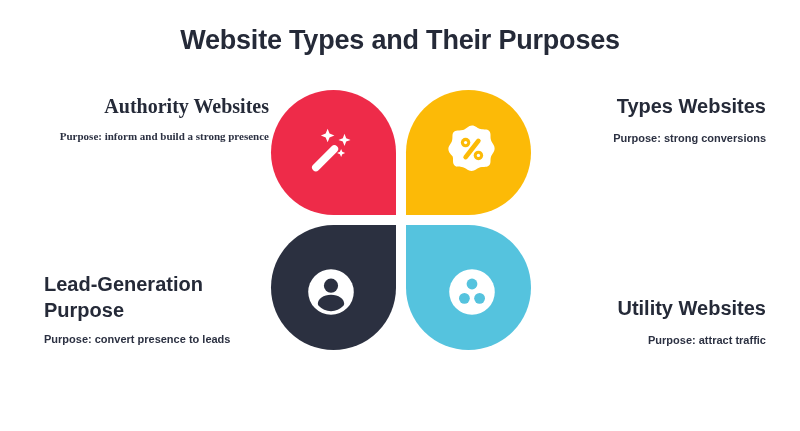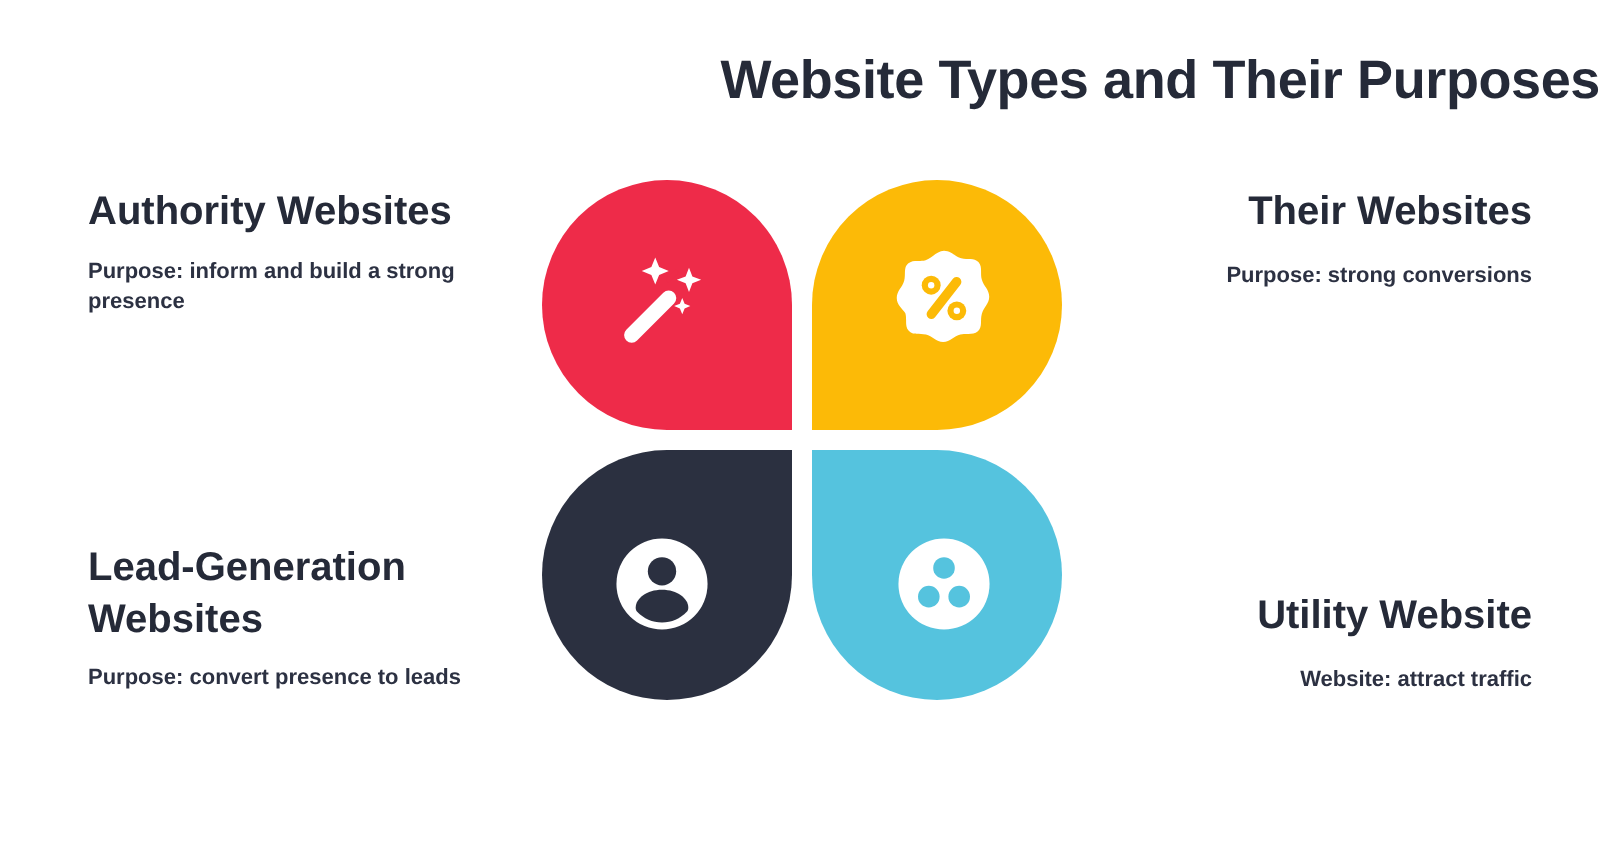--- a/index.html
+++ b/index.html
@@ -16,21 +16,21 @@
     color: #252a38;
     position: relative;
   }
 
   
   .page-title {
     position: absolute;
     top: 25px;
     left: 0;
     width: 800px;
-    text-align: right;
+    text-align: center;
     font-size: 27px;
     font-weight: bold;
     letter-spacing: -0.2px;
     color: #252a38;
   }
 
   
   .cluster {
     position: absolute;
     left: 271px;
@@ -92,21 +92,22 @@
     font-weight: bold;
     line-height: 1.42;
     color: #2c3142;
     margin-top: 9px;
   }
 
   .lb-authority {
     left: 44px;
     top: 94px;
     width: 225px;
-    text-align: left;
+    text-align: right;
+    font-family: Liberation Serif, serif;
   }
   .lb-sales {
     right: 34px;
     top: 94px;
     width: 235px;
     text-align: right;
   }
   .lb-lead {
     left: 44px;
     top: 272px;
@@ -202,25 +203,25 @@
   </div>
 
 </div>
 
 <div class="label-block lb-authority">
   <div class="lbl-title">Authority Websites</div>
   <div class="lbl-desc">Purpose:  inform and build a strong presence</div>
 </div>
 
 <div class="label-block lb-sales">
-  <div class="lbl-title">Their Websites</div>
+  <div class="lbl-title">Types Websites</div>
   <div class="lbl-desc">Purpose: strong conversions</div>
 </div>
 
 <div class="label-block lb-lead">
-  <div class="lbl-title">Lead-Generation Websites</div>
+  <div class="lbl-title">Lead-Generation Purpose</div>
   <div class="lbl-desc">Purpose: convert presence to leads</div>
 </div>
 
 <div class="label-block lb-utility">
-  <div class="lbl-title">Utility Website</div>
-  <div class="lbl-desc">Website: attract traffic</div>
+  <div class="lbl-title">Utility Websites</div>
+  <div class="lbl-desc">Purpose: attract traffic</div>
 </div>
 
 </body></html>

